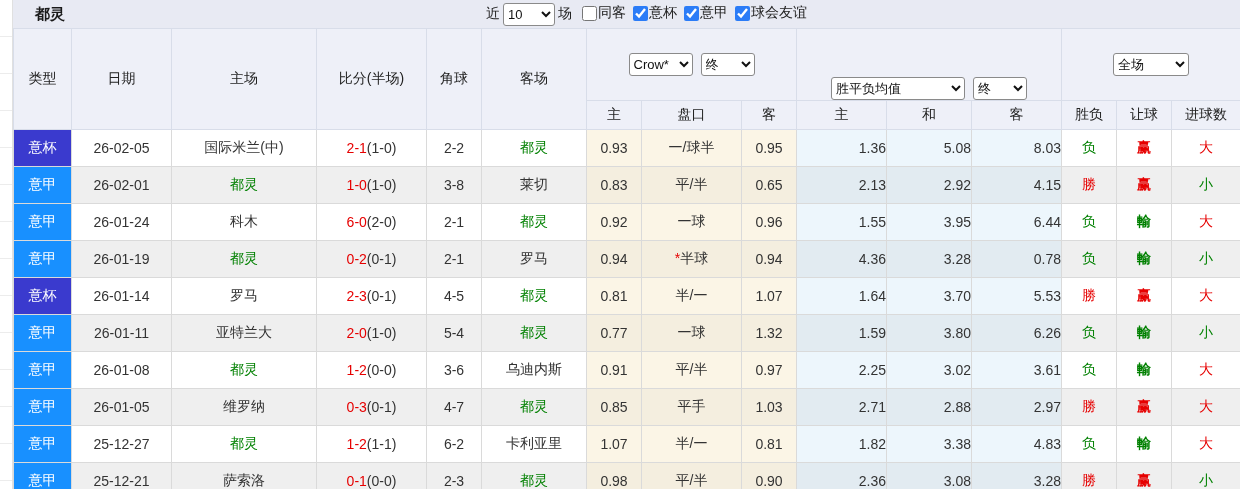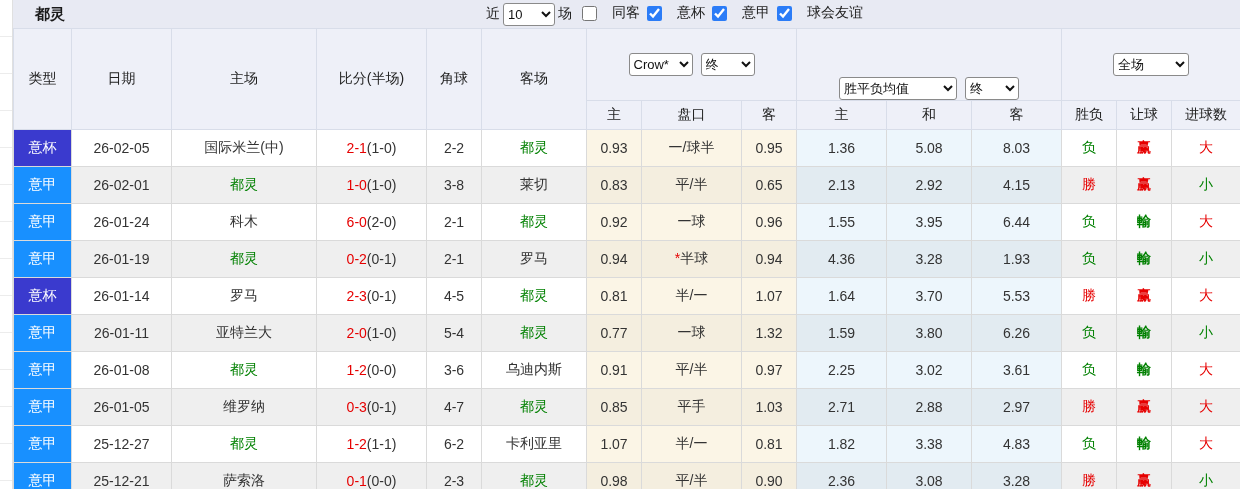--- a/index.html
+++ b/index.html
@@ -10,33 +10,33 @@
     background:repeating-linear-gradient(to bottom,#fff 0,#fff 36px,#ececec 36px,#ececec 37px);}
   .main{position:absolute;left:13px;top:0;width:1227px;}
   .titlebar{height:28px;background:#e8eaf3;position:relative;display:flex;align-items:center;}
   .title{font-weight:bold;font-size:15px;color:#1a1a1a;padding-left:22px;}
   .controls{position:absolute;left:470px;top:0;height:28px;display:flex;align-items:center;font-size:14px;color:#222;white-space:nowrap;}
   .controls .lbl{margin:0 3px;}
   select{font-size:13px;height:23px;background:#fff;border:1px solid #8a8a8a;border-radius:3px;color:#111;}
   .sel-recent{width:52px;}
   .sel-crow{width:64px;margin-right:8px;}
   .sel-short{width:54px;}
-  .sel-avg{width:118px;margin-right:8px;margin-top:48px;}
+  .sel-avg{width:134px;margin-right:8px;margin-top:48px;}
   .sel-scope{width:76px;}
-  label.cb{display:inline-flex;align-items:center;cursor:pointer;gap:14px;}
+  label.cb{display:inline-flex;align-items:center;cursor:pointer;}
   input[type=checkbox]{width:15px;height:15px;accent-color:var(--accent,#2b7cf7);margin:0 1px 0 7px;}
   table{border-collapse:collapse;table-layout:fixed;width:1227px;}
   th{background:#eef0f8;border:1px solid #d8dde9;font-weight:normal;font-size:14px;color:#222;padding:0;}
   tr.th-group th{height:29px;}
   tr.th-sub th{height:28px;}
   td{border:1px solid #dadada;text-align:center;font-size:14px;color:#333;padding:0;overflow:hidden;white-space:nowrap;}
   tbody tr{height:37px;background:#fff;}
   tbody tr:nth-child(even){background:#efefef;}
   td.col-crown{background:rgba(248,237,209,0.55);}
-  td.col-avg{background:rgba(202,229,246,0.35);}
+  td.col-avg{background:rgba(202,229,246,0.35);text-align:right;}
   td.type-cell{color:#fff;font-size:14px;}
   .red{color:var(--red,#e60000);}
   .green{color:var(--green,#008000);}
   .blue{color:var(--blue,#0000dd);}
   .bold{font-weight:bold;}
   .summary{height:33px;display:flex;align-items:center;justify-content:center;font-size:15px;color:#000;}
   .summary span{white-space:pre;}
 </style>
 </head>
 <body>
@@ -184,21 +184,21 @@
     <td>26-01-19</td>
     <td class="green">都灵</td>
     <td><span class="red">0-2</span><span>(0-1)</span></td>
     <td>2-1</td>
     <td>罗马</td>
     <td class="col-crown">0.94</td>
     <td class="col-crown"><span class="red">*</span><span>半球</span></td>
     <td class="col-crown">0.94</td>
     <td class="col-avg">4.36</td>
     <td class="col-avg">3.28</td>
-    <td class="col-avg">1.93</td>
+    <td class="col-avg">0.78</td>
     <td class="green">负</td>
     <td class="bold green">輸</td>
     <td class="green">小</td>
   </tr>
           <tr>
     <td class="type-cell" style="background: rgb(58, 58, 206);">意杯</td>
     <td>26-01-14</td>
     <td>罗马</td>
     <td><span class="red">2-3</span><span>(0-1)</span></td>
     <td>4-5</td>

